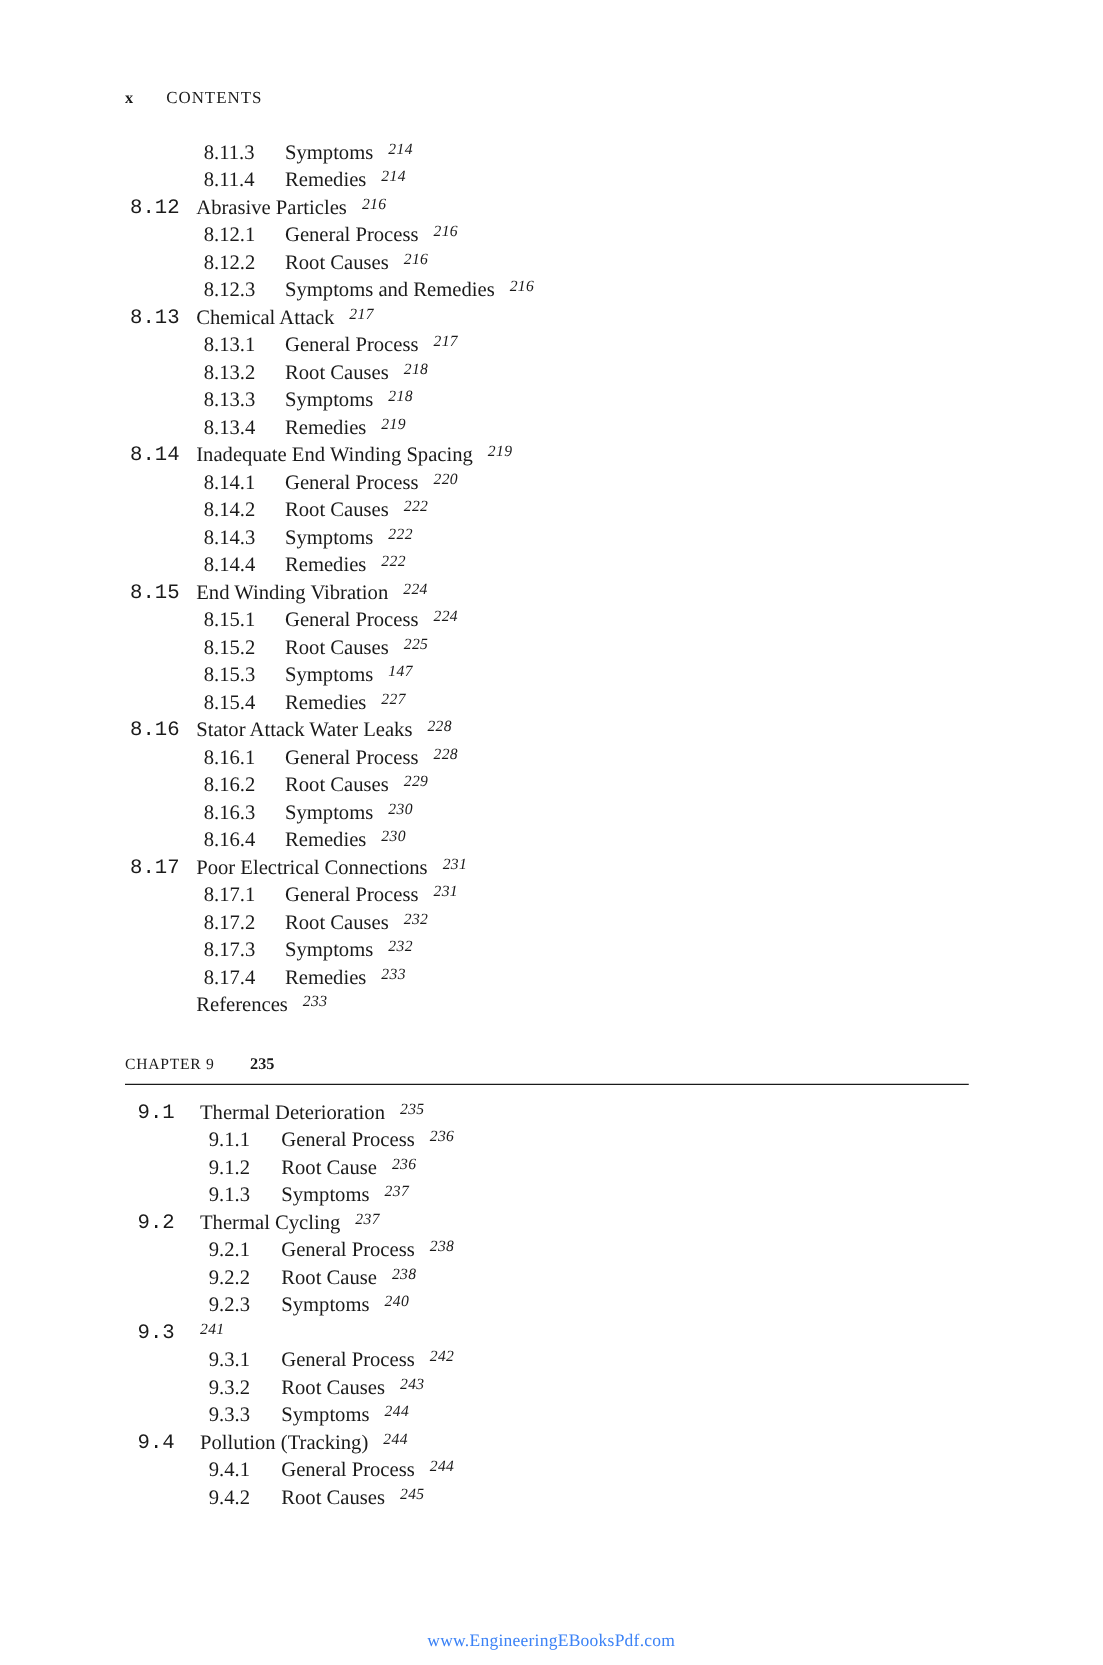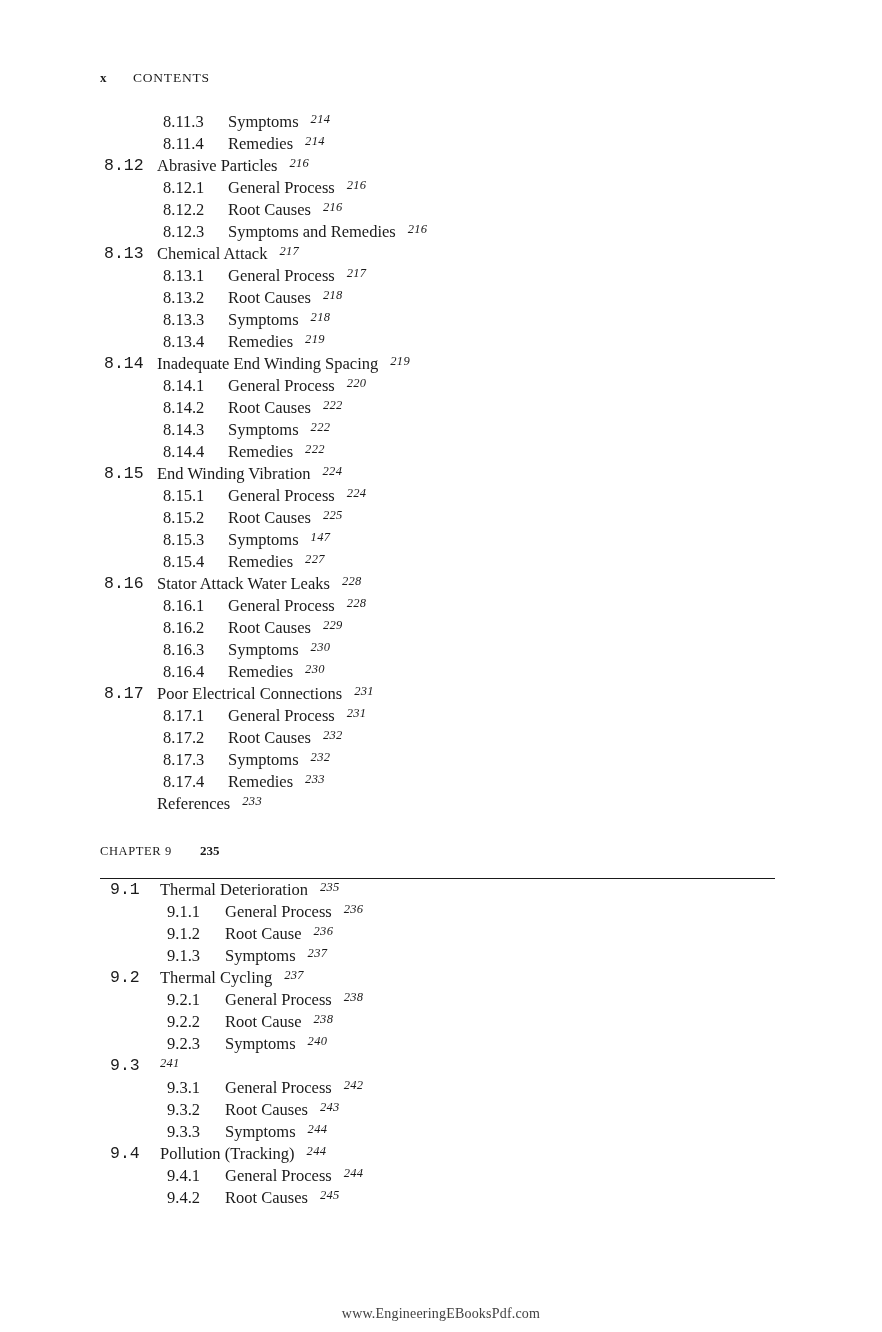--- a/index.html
+++ b/index.html
@@ -75,21 +75,21 @@
   }
   .refrow .title { margin-left: 157px; margin-right: 12px; }
 
   
   .chapter-block {
     position: absolute;
     left: 100px;
     top: 843px;
     width: 675px;
     border-bottom: 1.4px solid #1a1a1a;
-    padding-bottom: 19px;
+    padding-bottom: 8px;
   }
   .chapter-line {
     display: flex;
     align-items: baseline;
   }
   .chap-label {
     font-size: 12.5px;
     font-variant: small-caps;
     letter-spacing: 0.6px;
     width: 100px;
@@ -125,21 +125,21 @@
     height: 152px;
     pointer-events: none;
   }
   .url {
     position: absolute;
     width: 882px;
     top: 1306px;
     text-align: center;
     font-family: "Liberation Serif", serif;
     font-size: 14px;
-    color: #404040;
+    color: #3b82f6;
     letter-spacing: 0.2px;
   }
 </style>
 </head>
 <body>
 
 <div class="page">
 
   <div class="runhead">
     <span class="folio">x</span>

